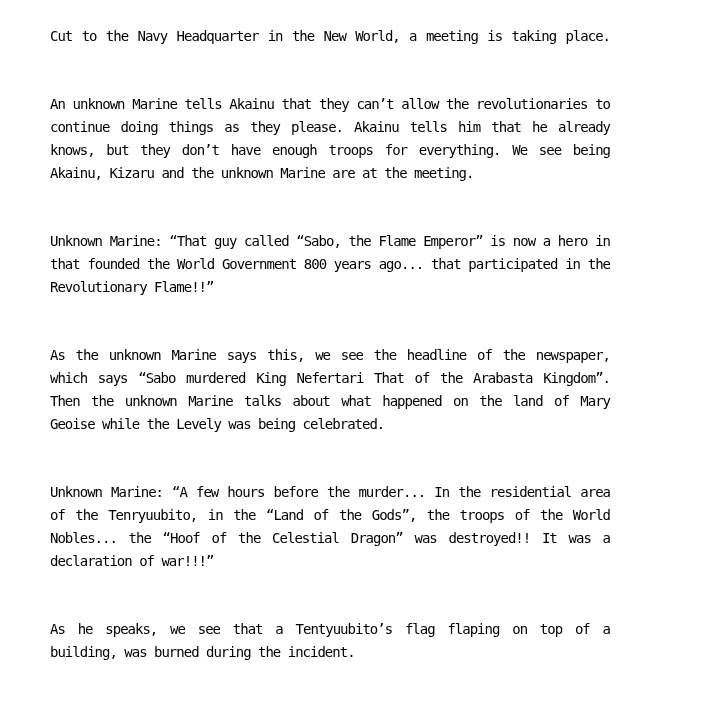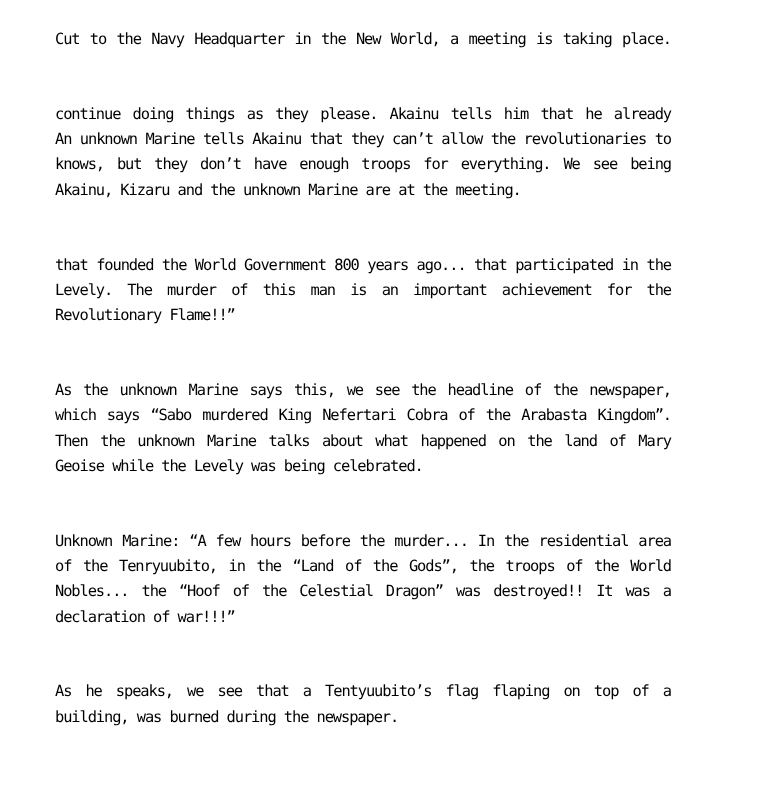--- a/index.html
+++ b/index.html
@@ -36,40 +36,40 @@
 </style>
 </head>
 <body>
 
 <div class="page">
   <div class="doc" id="doc">
       <div class="paragraph">
         <div class="line just">Cut to the Navy Headquarter in the New World, a meeting is taking place.</div>
       </div>
       <div class="paragraph">
+        <div class="line just">An unknown Marine tells Akainu that they can’t allow the revolutionaries to</div>
         <div class="line just">continue doing things as they please. Akainu tells him that he already</div>
-        <div class="line just">An unknown Marine tells Akainu that they can’t allow the revolutionaries to</div>
         <div class="line just">knows, but they don’t have enough troops for everything. We see being</div>
         <div class="line">Akainu, Kizaru and the unknown Marine are at the meeting.</div>
       </div>
       <div class="paragraph">
+        <div class="line just">Unknown Marine: “That guy called “Sabo, the Flame Emperor” is now a hero in</div>
         <div class="line just">that founded the World Government 800 years ago... that participated in the</div>
-        <div class="line just">Levely. The murder of this man is an important achievement for the</div>
         <div class="line">Revolutionary Flame!!”</div>
       </div>
       <div class="paragraph">
         <div class="line just">As the unknown Marine says this, we see the headline of the newspaper,</div>
-        <div class="line just">which says “Sabo murdered King Nefertari Cobra of the Arabasta Kingdom”.</div>
+        <div class="line just">which says “Sabo murdered King Nefertari That of the Arabasta Kingdom”.</div>
         <div class="line just">Then the unknown Marine talks about what happened on the land of Mary</div>
         <div class="line">Geoise while the Levely was being celebrated.</div>
       </div>
       <div class="paragraph">
         <div class="line just">Unknown Marine: “A few hours before the murder... In the residential area</div>
         <div class="line just">of the Tenryuubito, in the “Land of the Gods”, the troops of the World</div>
         <div class="line just">Nobles... the “Hoof of the Celestial Dragon” was destroyed!! It was a</div>
         <div class="line">declaration of war!!!”</div>
       </div>
       <div class="paragraph">
         <div class="line just">As he speaks, we see that a Tentyuubito’s flag flaping on top of a</div>
-        <div class="line">building, was burned during the newspaper.</div>
+        <div class="line">building, was burned during the incident.</div>
       </div>
     </div>
 </div>
 
 </body></html>

